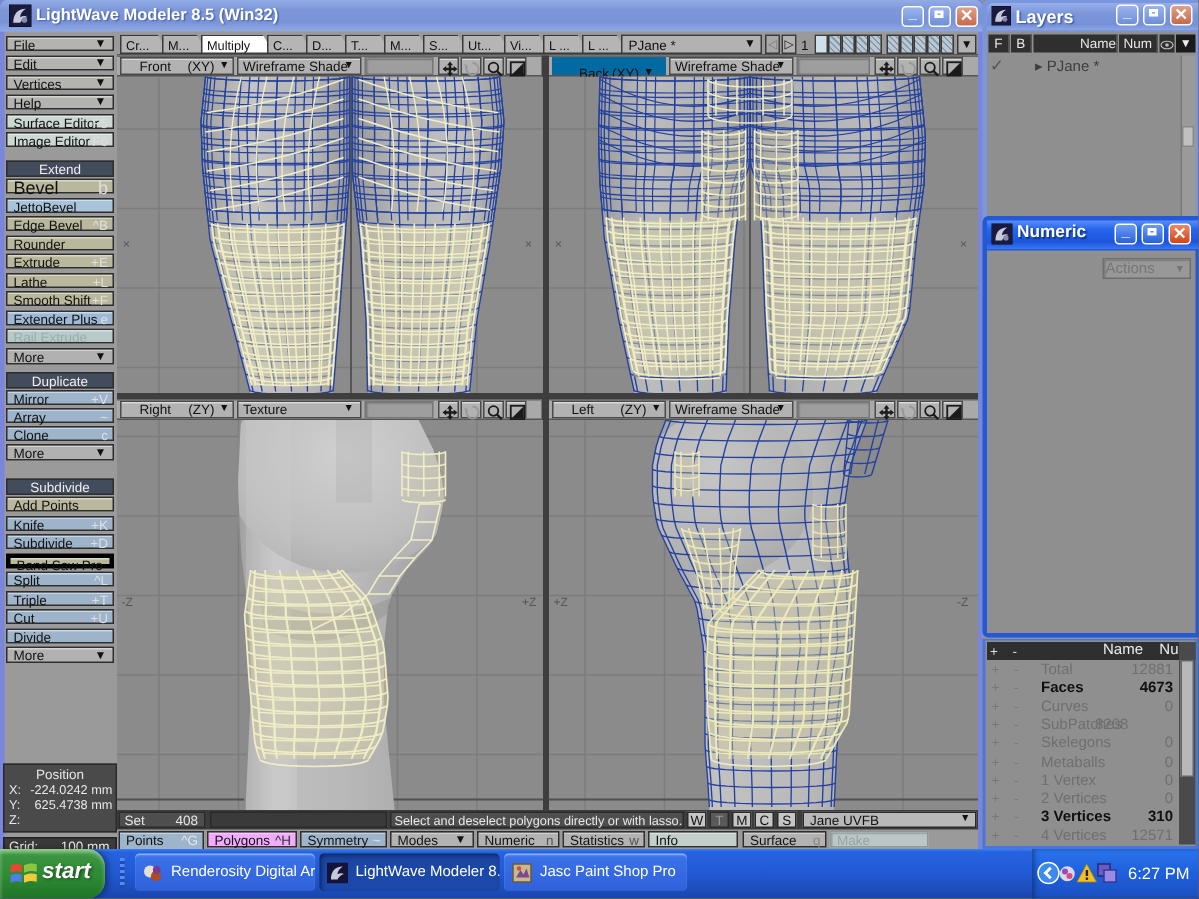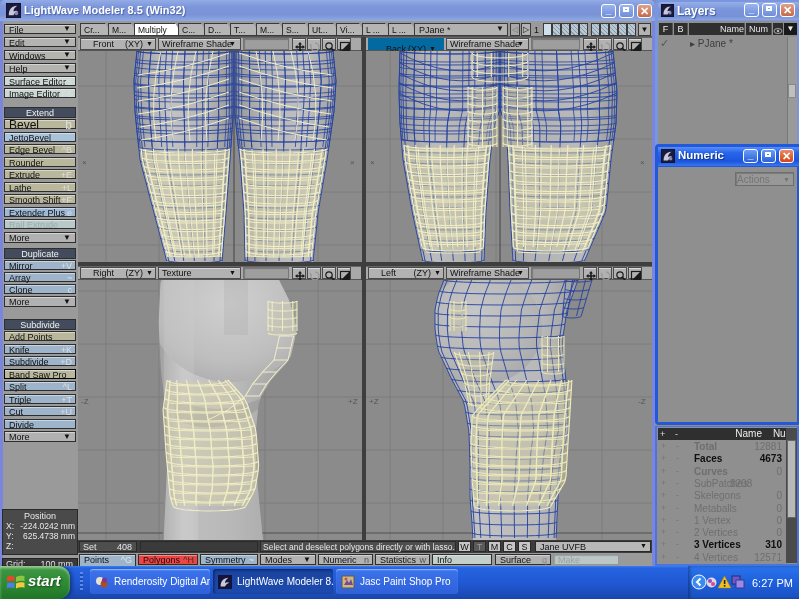--- a/index.html
+++ b/index.html
@@ -49,21 +49,21 @@
 <div style="position:absolute;left:638px;top:23px;width:13px;height:13px;background:#b2b2b2;border:1px solid #3a3a3a;color:#111;font-size:8px;line-height:12px;text-align:center">▼</div>
 <div style="position:absolute;left:4px;top:24px;width:72px;height:10px;background:#b3b3af;border:1px solid #2e2e2e;color:#101010;font-size:9px;line-height:10px;box-shadow:inset 0 1px 0 rgba(255,255,255,.45)">
     <span style="position:absolute;left:4px;top:0px">File</span>
     <span style="position:absolute;right:4px;top:-1px;color:#101010;font-size:8px">▼</span>
   </div>
 <div style="position:absolute;left:4px;top:37px;width:72px;height:10px;background:#b3b3af;border:1px solid #2e2e2e;color:#101010;font-size:9px;line-height:10px;box-shadow:inset 0 1px 0 rgba(255,255,255,.45)">
     <span style="position:absolute;left:4px;top:0px">Edit</span>
     <span style="position:absolute;right:4px;top:-1px;color:#101010;font-size:8px">▼</span>
   </div>
 <div style="position:absolute;left:4px;top:50px;width:72px;height:10px;background:#b3b3af;border:1px solid #2e2e2e;color:#101010;font-size:9px;line-height:10px;box-shadow:inset 0 1px 0 rgba(255,255,255,.45)">
-    <span style="position:absolute;left:4px;top:0px">Windows</span>
+    <span style="position:absolute;left:4px;top:0px">Vertices</span>
     <span style="position:absolute;right:4px;top:-1px;color:#101010;font-size:8px">▼</span>
   </div>
 <div style="position:absolute;left:4px;top:63px;width:72px;height:10px;background:#b3b3af;border:1px solid #2e2e2e;color:#101010;font-size:9px;line-height:10px;box-shadow:inset 0 1px 0 rgba(255,255,255,.45)">
     <span style="position:absolute;left:4px;top:0px">Help</span>
     <span style="position:absolute;right:4px;top:-1px;color:#101010;font-size:8px">▼</span>
   </div>
 <div style="position:absolute;left:4px;top:75.5px;width:72px;height:10px;background:#cbd8d4;border:1px solid #2e2e2e;color:#101010;font-size:9px;line-height:10px;box-shadow:inset 0 1px 0 rgba(255,255,255,.45)">
     <span style="position:absolute;left:4px;top:0px">Surface Editor</span>
     <span style="position:absolute;right:3px;top:0px;color:#dfdfdf">F5</span>
   </div>
@@ -131,21 +131,21 @@
     <span style="position:absolute;left:4px;top:0px">Add Points</span>
   </div>
 <div style="position:absolute;left:4px;top:343.5px;width:72px;height:10px;background:#9eb4ca;border:1px solid #2e2e2e;color:#101010;font-size:9px;line-height:10px;box-shadow:inset 0 1px 0 rgba(255,255,255,.45)">
     <span style="position:absolute;left:4px;top:0px">Knife</span>
     <span style="position:absolute;right:3px;top:0px;color:#dfdfdf">+K</span>
   </div>
 <div style="position:absolute;left:4px;top:356.0px;width:72px;height:10px;background:#9eb4ca;border:1px solid #2e2e2e;color:#101010;font-size:9px;line-height:10px;box-shadow:inset 0 1px 0 rgba(255,255,255,.45)">
     <span style="position:absolute;left:4px;top:0px">Subdivide</span>
     <span style="position:absolute;right:3px;top:0px;color:#dfdfdf">+D</span>
   </div>
-<div style="position:absolute;left:4px;top:368.5px;width:72px;height:10px;background:#bab89c;border:1px solid #000000;color:#101010;font-size:9px;line-height:10px;box-shadow:inset 0 1px 0 rgba(255,255,255,.45)">
+<div style="position:absolute;left:4px;top:368.5px;width:72px;height:10px;background:#bab89c;border:3px solid #000000;color:#101010;font-size:9px;line-height:10px;box-shadow:inset 0 1px 0 rgba(255,255,255,.45)">
     <span style="position:absolute;left:4px;top:0px">Band Saw Pro</span>
   </div>
 <div style="position:absolute;left:4px;top:381.0px;width:72px;height:10px;background:#9eb4ca;border:1px solid #2e2e2e;color:#101010;font-size:9px;line-height:10px;box-shadow:inset 0 1px 0 rgba(255,255,255,.45)">
     <span style="position:absolute;left:4px;top:0px">Split</span>
     <span style="position:absolute;right:3px;top:0px;color:#dfdfdf">^L</span>
   </div>
 <div style="position:absolute;left:4px;top:393.5px;width:72px;height:10px;background:#9eb4ca;border:1px solid #2e2e2e;color:#101010;font-size:9px;line-height:10px;box-shadow:inset 0 1px 0 rgba(255,255,255,.45)">
     <span style="position:absolute;left:4px;top:0px">Triple</span>
     <span style="position:absolute;right:3px;top:0px;color:#dfdfdf">+T</span>
   </div>
@@ -1046,21 +1046,21 @@
 <div style="position:absolute;left:79px;top:541px;width:58px;height:11px;background:#4e4e4e;border:1px solid #2a2a2a;color:#e6e6e6;font-size:9px;line-height:11px"><span style="margin-left:3px">Set</span><span style="position:absolute;right:4px">408</span></div>
 <div style="position:absolute;left:140px;top:541px;width:118px;height:11px;background:#3a3a3a;border:1px solid #2a2a2a"></div>
 <div style="position:absolute;left:260px;top:541px;width:196px;height:11px;background:#4e4e4e;border:1px solid #2a2a2a;color:#e8e8e8;font-size:8.5px;line-height:11px"><span style="margin-left:2px">Select and deselect polygons directly or with lasso.</span></div>
 <div style="position:absolute;left:458px;top:541px;width:13px;height:11px;background:#c6c6c6;border:1px solid #2a2a2a;color:#111;font-size:9px;line-height:11px;text-align:center">W</div>
 <div style="position:absolute;left:473px;top:541px;width:13px;height:11px;background:#5a5a5a;border:1px solid #2a2a2a;color:#999;font-size:9px;line-height:11px;text-align:center">T</div>
 <div style="position:absolute;left:488px;top:541px;width:13px;height:11px;background:#c6c6c6;border:1px solid #2a2a2a;color:#111;font-size:9px;line-height:11px;text-align:center">M</div>
 <div style="position:absolute;left:503px;top:541px;width:13px;height:11px;background:#c6c6c6;border:1px solid #2a2a2a;color:#111;font-size:9px;line-height:11px;text-align:center">C</div>
 <div style="position:absolute;left:518px;top:541px;width:13px;height:11px;background:#c6c6c6;border:1px solid #2a2a2a;color:#111;font-size:9px;line-height:11px;text-align:center">S</div>
 <div style="position:absolute;left:535px;top:541px;width:116px;height:11px;background:#b8b8b8;border:1px solid #2a2a2a;color:#111;font-size:9px;line-height:10px"><span style="margin-left:4px">Jane UVFB</span><span style="position:absolute;right:3px;top:-1px;font-size:7px">▼</span></div>
 <div style="position:absolute;left:79px;top:554px;width:57px;height:28px;background:#9eb4ca;border:1px solid #2e2e2e;color:#111;font-size:9px;line-height:11px;box-shadow:inset 0 1px 0 rgba(255,255,255,.4)"><span style="margin-left:4px">Points</span><span style="position:absolute;right:3px;color:#dfe6ea">^G</span></div>
-<div style="position:absolute;left:138px;top:554px;width:60px;height:11px;background:#ef4444;border:1px solid #2e2e2e;color:#111;font-size:9px;line-height:11px;box-shadow:inset 0 1px 0 rgba(255,255,255,.4)"><span style="margin-left:4px">Polygons</span><span style="position:absolute;right:3px;color:#333">^H</span></div>
+<div style="position:absolute;left:138px;top:554px;width:60px;height:11px;background:#f0abfc;border:1px solid #2e2e2e;color:#111;font-size:9px;line-height:11px;box-shadow:inset 0 1px 0 rgba(255,255,255,.4)"><span style="margin-left:4px">Polygons</span><span style="position:absolute;right:3px;color:#333">^H</span></div>
 <div style="position:absolute;left:200px;top:554px;width:58px;height:11px;background:#9eb4ca;border:1px solid #2e2e2e;color:#111;font-size:9px;line-height:11px;box-shadow:inset 0 1px 0 rgba(255,255,255,.4)"><span style="margin-left:4px">Symmetry</span><span style="position:absolute;right:3px;color:#dfe6ea">~</span></div>
 <div style="position:absolute;left:260px;top:554px;width:56px;height:11px;background:#b2b2b2;border:1px solid #2e2e2e;color:#111;font-size:9px;line-height:11px;box-shadow:inset 0 1px 0 rgba(255,255,255,.4)"><span style="margin-left:4px">Modes</span><span style="position:absolute;right:4px;top:-1px;font-size:8px">▼</span></div>
 <div style="position:absolute;left:318px;top:554px;width:55px;height:11px;background:#b2b2b2;border:1px solid #2e2e2e;color:#111;font-size:9px;line-height:11px;box-shadow:inset 0 1px 0 rgba(255,255,255,.4)"><span style="margin-left:4px">Numeric</span><span style="position:absolute;right:3px;color:#555">n</span></div>
 <div style="position:absolute;left:375px;top:554px;width:55px;height:11px;background:#b2b2b2;border:1px solid #2e2e2e;color:#111;font-size:9px;line-height:11px;box-shadow:inset 0 1px 0 rgba(255,255,255,.4)"><span style="margin-left:4px">Statistics</span><span style="position:absolute;right:3px;color:#555">w</span></div>
 <div style="position:absolute;left:432px;top:554px;width:60px;height:11px;background:#c3cfcb;border:1px solid #2e2e2e;color:#111;font-size:9px;line-height:11px;box-shadow:inset 0 1px 0 rgba(255,255,255,.4)"><span style="margin-left:4px">Info</span></div>
 <div style="position:absolute;left:495px;top:554px;width:56px;height:11px;background:#b2b2b2;border:1px solid #2e2e2e;color:#111;font-size:9px;line-height:11px;box-shadow:inset 0 1px 0 rgba(255,255,255,.4)"><span style="margin-left:4px">Surface</span><span style="position:absolute;right:3px;color:#888">q</span></div>
 <div style="position:absolute;left:553px;top:554px;width:66px;height:11px;background:#bcc6c6;border:1px solid #8a9a9a;color:#94a4a4;font-size:9px;line-height:11px;box-shadow:inset 1px 1px 1px rgba(0,0,0,.2)"><span style="margin-left:4px">Make</span></div>
 <div style="position:absolute;left:655px;top:0;width:144px;height:147px;background:#7a96df;border-radius:4px 0 0 0"></div>
 <div style="position:absolute;left:658px;top:2px;width:141px;height:18px;background:linear-gradient(180deg,#97afe8 0%,#7b95da 40%,#7791d9 80%,#8ba6e4 100%);border-radius:4px 0 0 0"></div>
 <svg style="position:absolute;left:661px;top:4px" width="13" height="13" viewBox="0 0 16 16">
@@ -1105,29 +1105,29 @@
 <div style="position:absolute;left:735px;top:172px;width:59px;height:14px;background:#989898;border:1px solid #6e6e6e;box-shadow:inset 1px 1px 1px rgba(0,0,0,.2);color:#757575;font-size:10px;line-height:13px"><span style="margin-left:1px">Actions</span><span style="position:absolute;right:3px;top:0;font-size:7px">▼</span></div>
 <div style="position:absolute;left:655px;top:426px;width:144px;height:140px;background:#4a76dc"></div>
 <div style="position:absolute;left:657px;top:427px;width:140px;height:137px;background:#8f8f8f"></div>
 <div style="position:absolute;left:658px;top:428px;width:139px;height:12px;background:#2f2f2f"></div>
 <div style="position:absolute;left:660px;top:428px;color:#ddd;font-size:9px;line-height:12px">+</div>
 <div style="position:absolute;left:675px;top:428px;color:#ddd;font-size:9px;line-height:12px">-</div>
 <div style="position:absolute;left:700px;top:428px;width:62px;text-align:right;color:#eee;font-size:10px;line-height:12px">Name</div>
 <div style="position:absolute;left:758px;top:428px;width:36px;text-align:right;color:#eee;font-size:10px;line-height:12px">Num</div>
 <div style="position:absolute;left:661px;top:441px;color:#777;font-size:9px">+</div>
 <div style="position:absolute;left:676px;top:441px;color:#777;font-size:9px">-</div>
-<div style="position:absolute;left:694px;top:441px;color:#6f6f6f;font-size:10px;font-weight:bold">Total</div>
+<div style="position:absolute;left:694px;top:441px;color:#6f6f6f;font-size:10px;font-weight:normal">Total</div>
 <div style="position:absolute;left:730px;top:441px;width:52px;text-align:right;color:#6f6f6f;font-size:10px;font-weight:normal">12881</div>
 <div style="position:absolute;left:661px;top:453px;color:#777;font-size:9px">+</div>
 <div style="position:absolute;left:676px;top:453px;color:#777;font-size:9px">-</div>
 <div style="position:absolute;left:694px;top:453px;color:#101010;font-size:10px;font-weight:bold">Faces</div>
 <div style="position:absolute;left:730px;top:453px;width:52px;text-align:right;color:#101010;font-size:10px;font-weight:bold">4673</div>
 <div style="position:absolute;left:661px;top:466px;color:#777;font-size:9px">+</div>
 <div style="position:absolute;left:676px;top:466px;color:#777;font-size:9px">-</div>
-<div style="position:absolute;left:694px;top:466px;color:#6f6f6f;font-size:10px;font-weight:bold">Curves</div>
+<div style="position:absolute;left:694px;top:466px;color:#6f6f6f;font-size:10px;font-weight:normal">Curves</div>
 <div style="position:absolute;left:730px;top:466px;width:52px;text-align:right;color:#6f6f6f;font-size:10px;font-weight:normal">0</div>
 <div style="position:absolute;left:661px;top:478px;color:#777;font-size:9px">+</div>
 <div style="position:absolute;left:676px;top:478px;color:#777;font-size:9px">-</div>
 <div style="position:absolute;left:694px;top:478px;color:#6f6f6f;font-size:10px;font-weight:normal">SubPatches</div>
 <div style="position:absolute;left:730px;top:478px;width:52px;color:#6f6f6f;font-size:10px;font-weight:normal">8208</div>
 <div style="position:absolute;left:661px;top:490px;color:#777;font-size:9px">+</div>
 <div style="position:absolute;left:676px;top:490px;color:#777;font-size:9px">-</div>
 <div style="position:absolute;left:694px;top:490px;color:#6f6f6f;font-size:10px;font-weight:normal">Skelegons</div>
 <div style="position:absolute;left:730px;top:490px;width:52px;text-align:right;color:#6f6f6f;font-size:10px;font-weight:normal">0</div>
 <div style="position:absolute;left:661px;top:503px;color:#777;font-size:9px">+</div>

